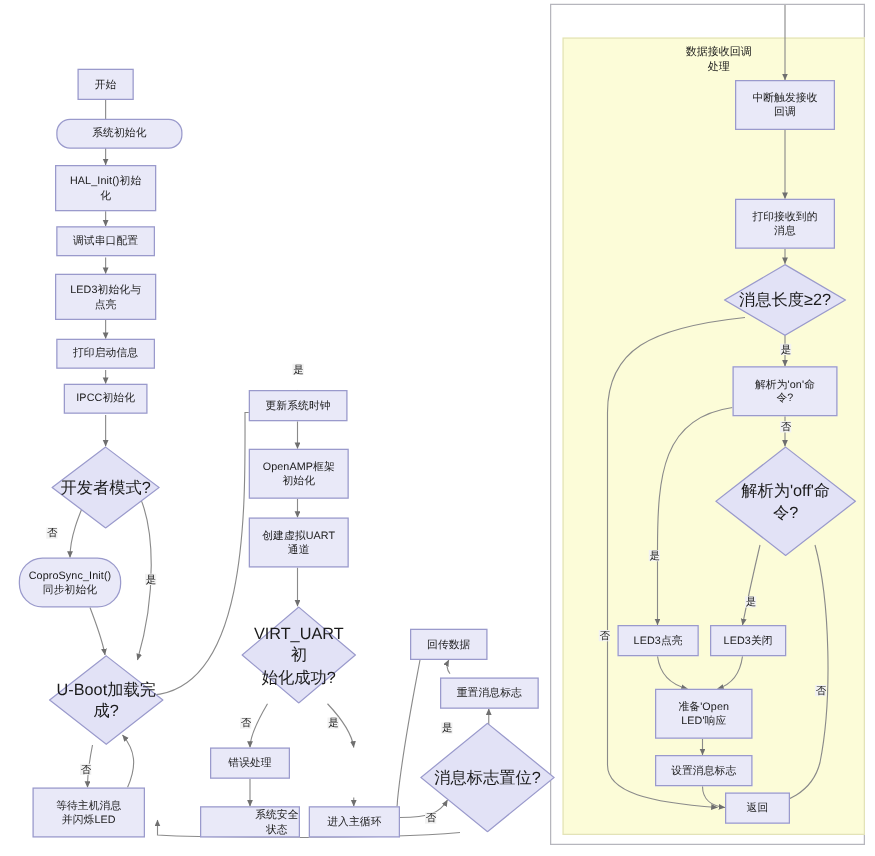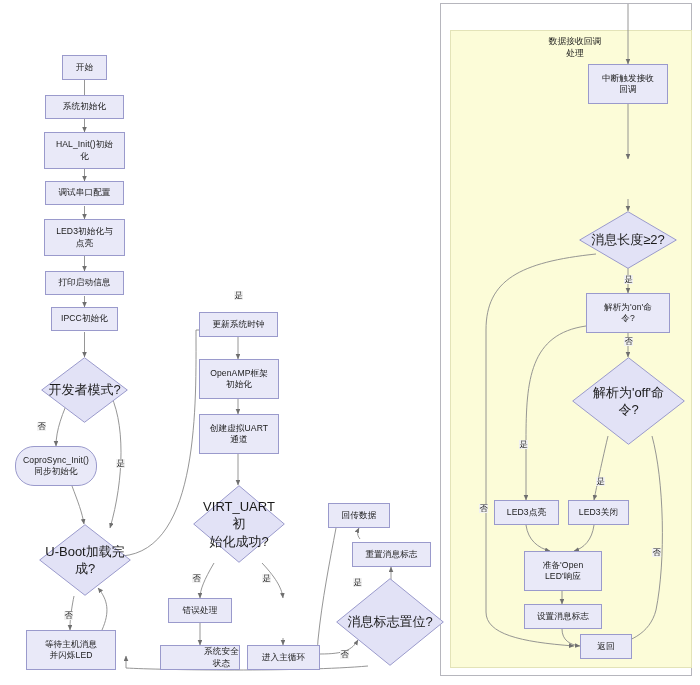--- a/index.html
+++ b/index.html
@@ -175,21 +175,21 @@
       <path d="M562,591 L562,604"></path>
 
       <path d="M562,629 C562,640 570,645 580,646"></path>
     </g>
   </svg>
 
   <div class="node rect" style="left:62px; top:55px; width:45px; height:25px;">
     <span>开始</span>
   </div>
 
-  <div class="node rect" style="left:45px; top:95px; width:79px; height:24px;">
+  <div class="node rect" style="left:45px; top:95px; width:101px; height:24px;border-radius:11px;">
     <span>系统初始化</span>
   </div>
 
   <div class="node rect" style="left:44px; top:132px; width:81px; height:37px; flex-direction:column;">
     <span>HAL_Init()初始</span>
     <span>化</span>
   </div>
 
   <div class="node rect" style="left:45px; top:181px; width:79px; height:24px;">
     <span>调试串口配置</span>
@@ -285,20 +285,24 @@
 
   <div class="node rect" style="left:328px; top:503px; width:62px; height:25px;">
     <span>回传数据</span>
   </div>
 
   <div class="node rect" style="left:588px; top:64px; width:80px; height:40px; flex-direction:column;">
     <span>中断触发接收</span>
     <span>回调</span>
   </div>
 
+  <div class="node rect" style="left:588px; top:159px; width:80px; height:40px; flex-direction:column;">
+    <span>打印接收到的</span>
+    <span>消息</span>
+  </div>
 
   <div class="diamond-wrap" style="left:579px; top:211px; width:98px; height:58px;">
     <svg class="diamond-shape" viewBox="0 0 98 58" xmlns="http://www.w3.org/2000/svg">
       <polygon points="49,0.7 97.3,29 49,57.3 0.7,29" fill="#e2e2f6" stroke="#9a9acc" stroke-width="1"></polygon>
     </svg>
     <div class="diamond-label">消息长度≥2?</div>
   </div>
 
   <div class="node rect" style="left:586px; top:293px; width:84px; height:40px; flex-direction:column;">
     <span>解析为'on'命</span>

